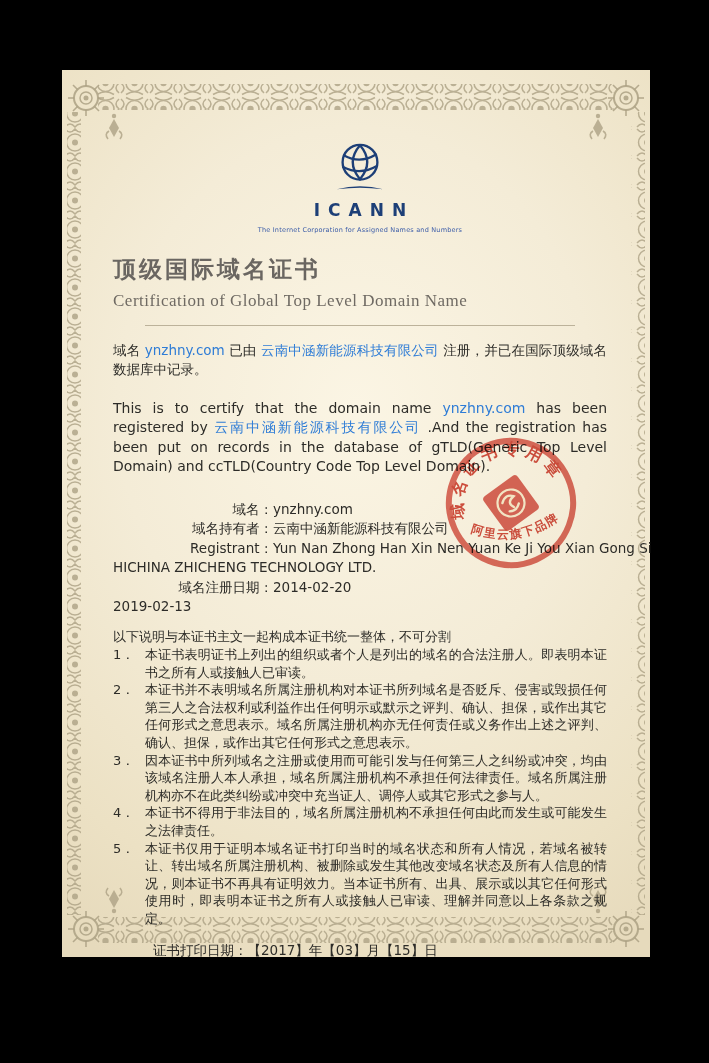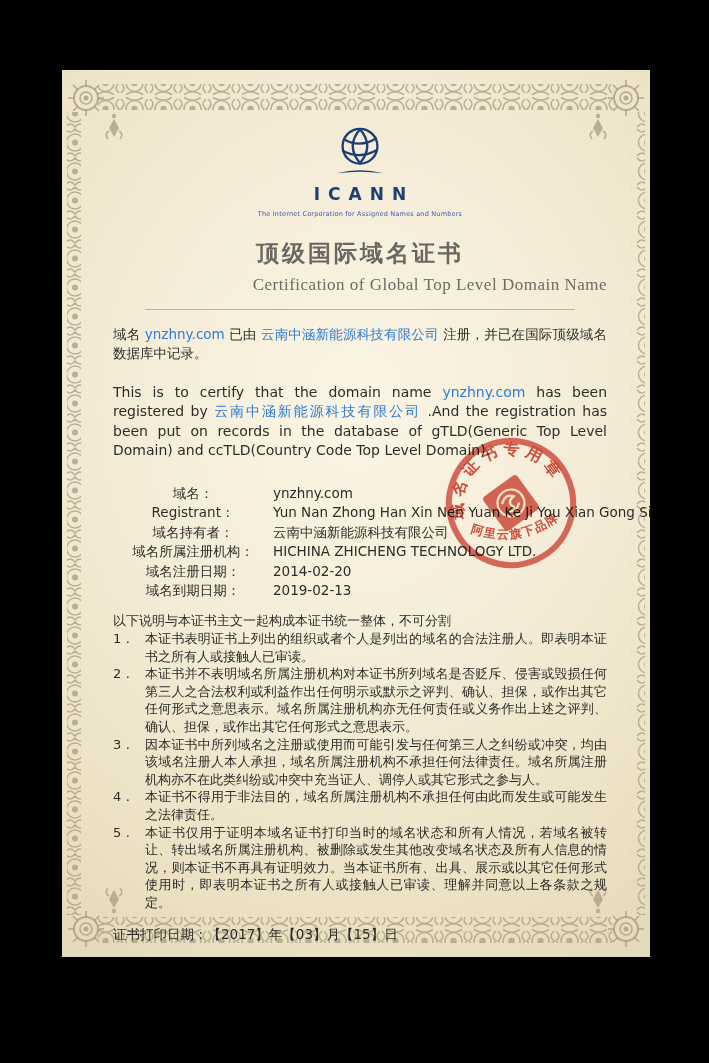--- a/index.html
+++ b/index.html
@@ -9,40 +9,40 @@
     background:#000000;
     font-family:"DejaVu Sans","Liberation Sans",sans-serif;
   }
   .paper{
     position:absolute;left:62px;top:70px;width:588px;height:887px;
     background:radial-gradient(ellipse 90% 70% at 50% 38%, #fbf5e4 0%, #f4ecd7 45%, #ecE1c4 82%, #e6dabc 100%);
     box-shadow:0 0 22px rgba(0,0,0,.55);
   }
   .border-frame{position:absolute;left:0;top:0;width:588px;height:887px;pointer-events:none;}
   .content{position:relative;padding:0 43px 0 51px;color:#2d2c28;}
-  .logo-block{padding-top:54px;text-align:center;line-height:1;}
+  .logo-block{padding-top:70px;text-align:center;line-height:1;}
   .icann-word{margin-top:1px;font-size:17px;font-weight:bold;letter-spacing:8px;color:#1d3f77;text-indent:8px;}
   .icann-tagline{margin-top:8px;font-size:6.5px;letter-spacing:.2px;color:#3b5ca8;}
-  .title{margin-top:20px;text-align:center;font-size:23px;font-weight:bold;letter-spacing:3px;color:#6a6661;}
-  .subtitle{margin-top:6px;text-align:right;font-size:17px;color:#6f6a63;font-family:"Liberation Serif","DejaVu Serif",serif;letter-spacing:.5px;}
+  .title{margin-top:20px;font-size:23px;font-weight:bold;letter-spacing:3px;color:#6a6661;}
+  .subtitle{margin-top:6px;text-align:left;font-size:17px;color:#6f6a63;font-family:"Liberation Serif","DejaVu Serif",serif;letter-spacing:.5px;}
   .divider{margin:14px auto 0;width:430px;height:0;border-top:1px solid #bcb29a;}
   .para{font-size:13.5px;line-height:19.5px;text-align:justify;}
   .para-cn{margin-top:15px;}
   .para-en{margin-top:19px;font-size:14px;}
   .link{color:#2e7cd6;}
   .details{margin-top:23px;font-size:13.5px;line-height:19.5px;}
   .detail-row{display:flex;}
-  .dlabel{width:160px;flex:none;text-align:center;white-space:nowrap;}
+  .dlabel{width:160px;flex:none;text-align:right;white-space:nowrap;}
   .dvalue{white-space:nowrap;}
   .terms{margin-top:11px;font-size:13px;line-height:17.6px;}
   .terms-intro{margin-bottom:1px;}
   .term-row{display:flex;}
   .tnum{width:32px;flex:none;}
   .ttext{flex:1;text-align:justify;}
-  .print-date{margin-top:14px;font-size:13.5px;}
+  .print-date{margin-top:14px;font-size:13.5px;margin-left:40px;}
   .stamp{
     position:absolute;left:374px;top:358px;width:150px;height:150px;
     mix-blend-mode:multiply;opacity:.92;pointer-events:none;
   }
   .ring-text{font-size:16px;font-weight:bold;letter-spacing:5px;fill:#cf4335;}
   .bot-text{font-size:12px;font-weight:bold;letter-spacing:1.5px;fill:#cf4335;}
 </style>
 </head>
 <body>
 
@@ -129,37 +129,35 @@
 
     <div class="para para-cn"><span>域名 </span><span class="link">ynzhny.com</span><span> 已由 </span><span class="link">云南中涵新能源科技有限公司</span><span> 注册，并已在国际顶级域名数据库中记录。</span></div>
     <div class="para para-en"><span>This is to certify that the domain name </span><span class="link">ynzhny.com</span><span> has been registered by </span><span class="link">云南中涵新能源科技有限公司</span><span> .And the registration has been put on records in the database of gTLD(Generic Top Level Domain) and ccTLD(Country Code Top Level Domain).</span></div>
 
     <div class="details">
       <div class="detail-row">
         <span class="dlabel">域名：</span>
         <span class="dvalue">ynzhny.com</span>
       </div>
       <div class="detail-row">
+        <span class="dlabel">域名持有者：</span>
+        <span class="dvalue">云南中涵新能源科技有限公司</span>
+      </div>
+      <div class="detail-row">
         <span class="dlabel">Registrant：</span>
         <span class="dvalue">Yun Nan Zhong Han Xin Nen Yuan Ke Ji You Xian Gong Si</span>
       </div>
       <div class="detail-row">
-        <span class="dlabel">域名持有者：</span>
-        <span class="dvalue">云南中涵新能源科技有限公司</span>
-      </div>
-      <div class="detail-row">
-        <span class="dlabel">域名所属注册机构：</span>
         <span class="dvalue">HICHINA ZHICHENG TECHNOLOGY LTD.</span>
       </div>
       <div class="detail-row">
         <span class="dlabel">域名注册日期：</span>
         <span class="dvalue">2014-02-20</span>
       </div>
       <div class="detail-row">
-        <span class="dlabel">域名到期日期：</span>
         <span class="dvalue">2019-02-13</span>
       </div>
     </div>
 
     <div class="terms">
       <div class="terms-intro">以下说明与本证书主文一起构成本证书统一整体，不可分割</div>
       <div class="term-row">
         <span class="tnum">1．</span>
         <span class="ttext">本证书表明证书上列出的组织或者个人是列出的域名的合法注册人。即表明本证书之所有人或接触人已审读。</span>
       </div>

